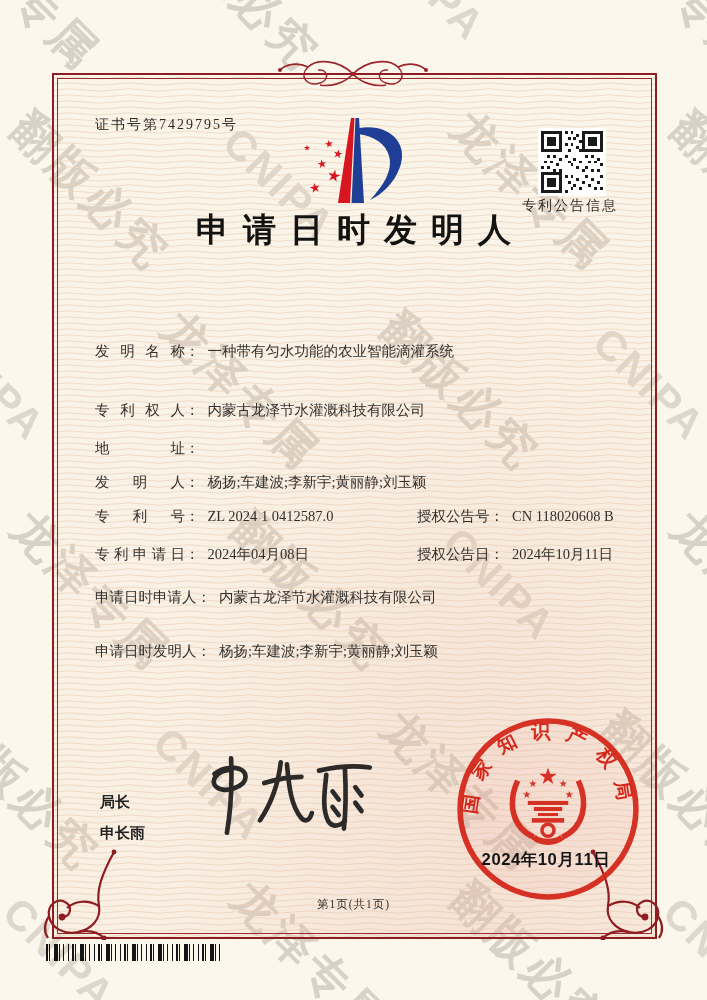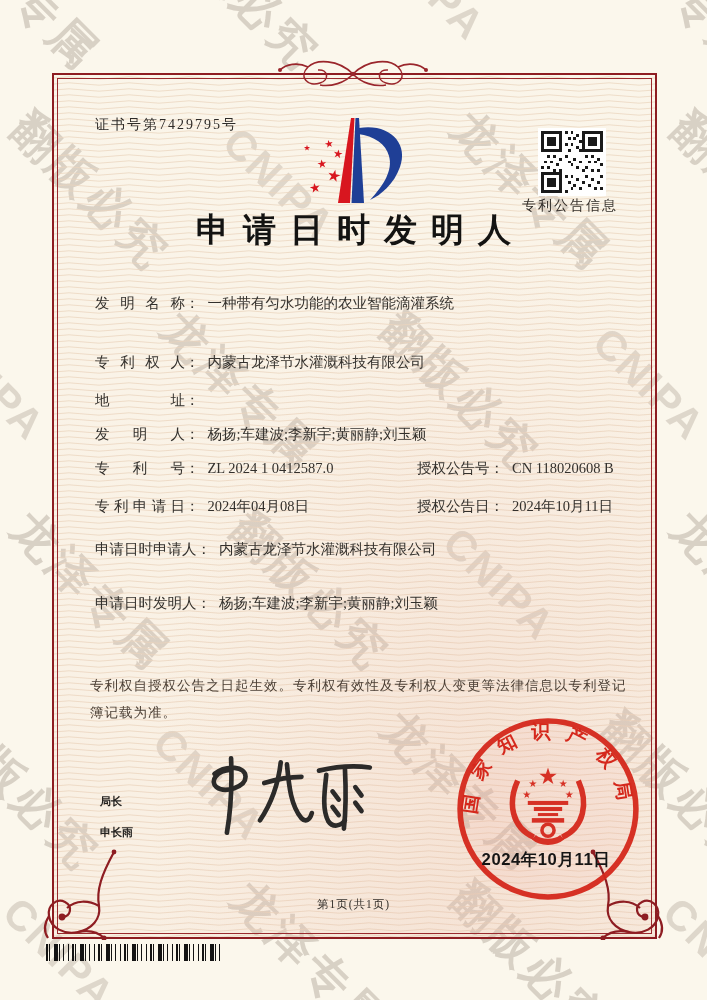--- a/index.html
+++ b/index.html
@@ -35,21 +35,21 @@
   .colon{padding-right:8px;}
   .val{flex:1;}
   .col-left{flex:0 0 322px;display:flex;}
   .col-right{flex:1;display:flex;}
 
   .statement{position:absolute;left:90px;top:672px;width:548px;font-size:13.5px;line-height:27px;
              color:#4c4036;letter-spacing:1px;}
   .statement .l1{text-indent:2em;}
 
   .director{position:absolute;left:100px;top:786px;font-family:"Liberation Sans","DejaVu Sans",sans-serif;
-            font-size:11px;font-weight:bold;color:#242220;line-height:31px;}
+            font-size:15px;font-weight:bold;color:#242220;line-height:31px;}
   .signature{position:absolute;left:198px;top:752px;}
 
   .seal{position:absolute;left:450px;top:714px;}
 
   .footer{position:absolute;left:0;top:897px;width:707px;text-align:center;font-size:11.5px;color:#35312c;letter-spacing:1px;}
 
   .barcode{position:absolute;left:46px;top:944px;width:176px;height:17px;z-index:5;
     background:
       repeating-linear-gradient(90deg,#141414 0 2px,transparent 2px 3px,#141414 3px 4px,transparent 4px 8px,
         #141414 8px 12px,transparent 12px 13px,#141414 13px 14px,transparent 14px 17px,
@@ -183,21 +183,21 @@
            M15,8h1v1h-1z M17,8h1v1h-1z M19,9h1v1h-1z M16,10h1v1h-1z M18,10h1v1h-1z M20,11h1v1h-1z M15,12h1v1h-1z M17,13h1v1h-1z M19,13h1v1h-1z
            M8,15h1v1h-1z M10,15h1v1h-1z M12,16h1v1h-1z M9,17h1v1h-1z M14,17h1v1h-1z M11,18h1v1h-1z M13,19h1v1h-1z M8,20h1v1h-1z M10,19h1v1h-1z
            M15,15h1v1h-1z M17,16h1v1h-1z M19,17h1v1h-1z M16,18h1v1h-1z M18,19h1v1h-1z M20,15h1v1h-1z M20,19h1v1h-1z"></path>
       </g>
     </svg>
     <div class="qr-caption">专利公告信息</div>
 
     <div class="title">申请日时发明人</div>
 
     <div class="fields">
-      <div class="row" style="margin-bottom:37px;">
+      <div class="row" style="margin-bottom:37px;margin-top:48px;">
         <span class="lbl">发明名称</span>
           <span class="colon">：</span>
         <span class="val">一种带有匀水功能的农业智能滴灌系统</span>
       </div>
       <div class="row" style="margin-bottom:16px;">
         <span class="lbl">专利权人</span>
           <span class="colon">：</span>
         <span class="val">内蒙古龙泽节水灌溉科技有限公司</span>
       </div>
       <div class="row" style="margin-bottom:12px;">
@@ -239,21 +239,20 @@
         <span class="val">内蒙古龙泽节水灌溉科技有限公司</span>
       </div>
       <div class="row">
         <span class="lbl wide">申请日时发明人</span>
           <span class="colon">：</span>
         <span class="val">杨扬;车建波;李新宇;黄丽静;刘玉颖</span>
       </div>
     </div>
 
     <div class="statement">
-      <div class="l2">专利权自授权公告之日起生效。专利权有效性及专利权人变更等法律信息以专利登记簿记载为准。</div>
     </div>
 
     <div class="director">
       <div>局长</div>
       <div>申长雨</div>
     </div>
 
     <svg class="signature" width="180" height="88" viewBox="0 0 170 85">
       <g stroke="#1b1b1b" stroke-width="4.5" stroke-linecap="round" fill="none" opacity="0.92">
         <path d="M14,21 C26,12 44,14 44,24 C44,34 24,40 16,34 C9,28 16,18 30,17"></path>

